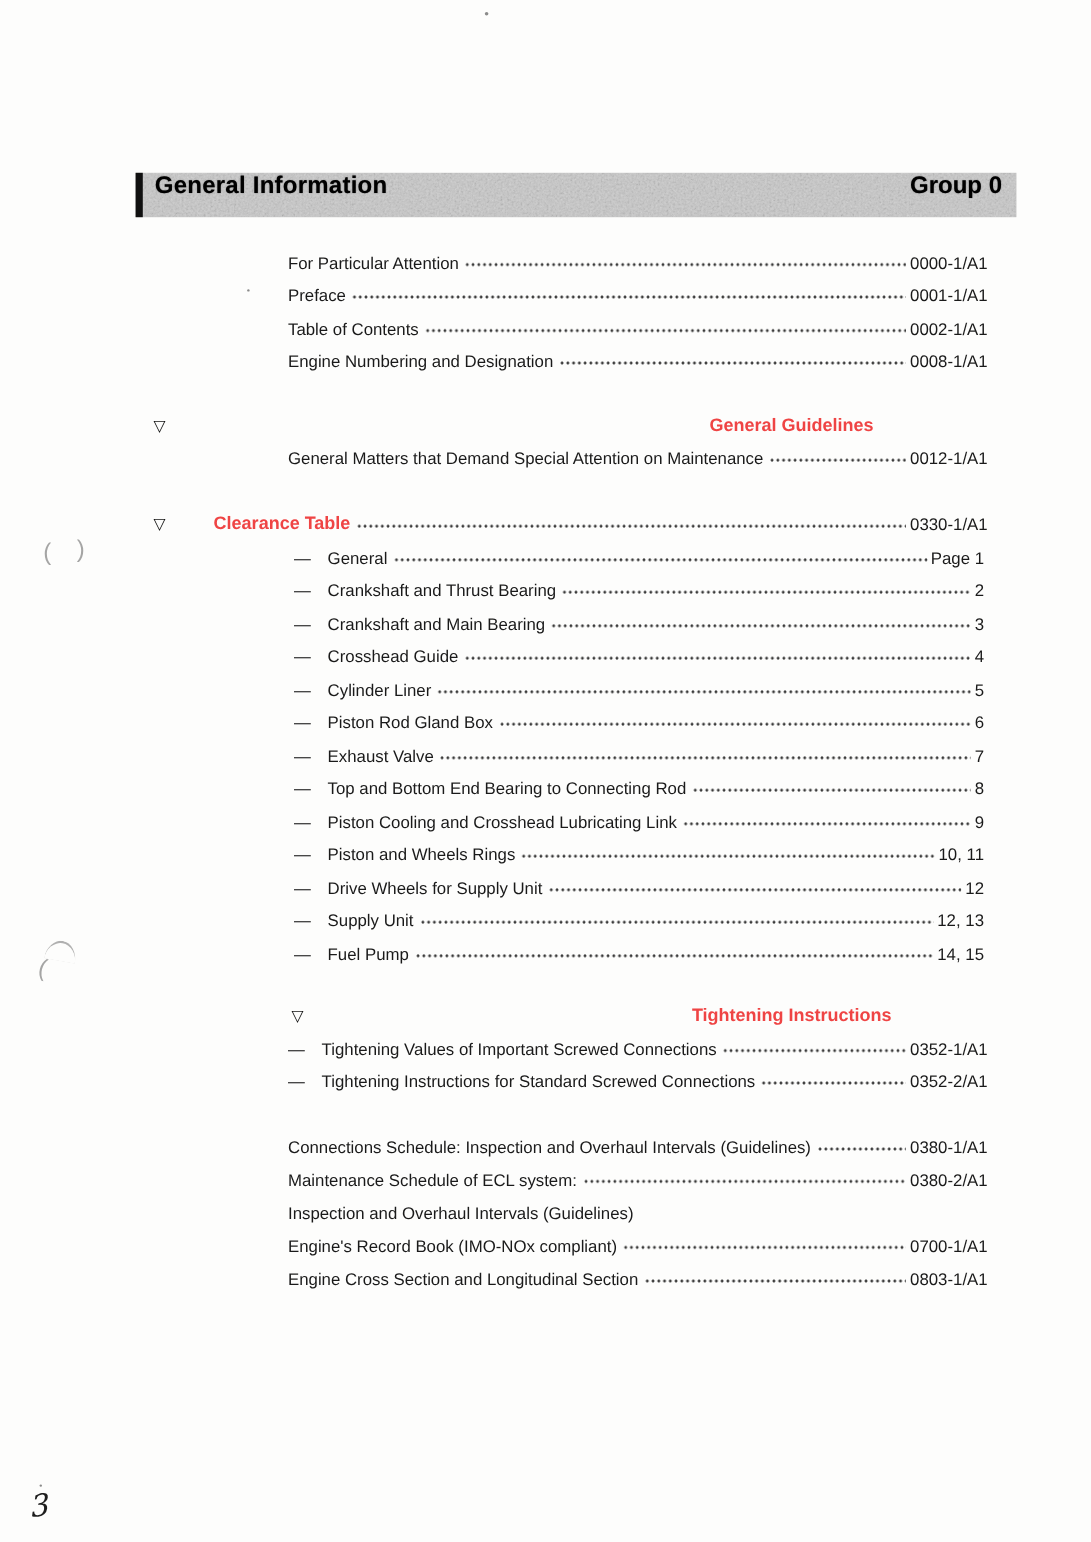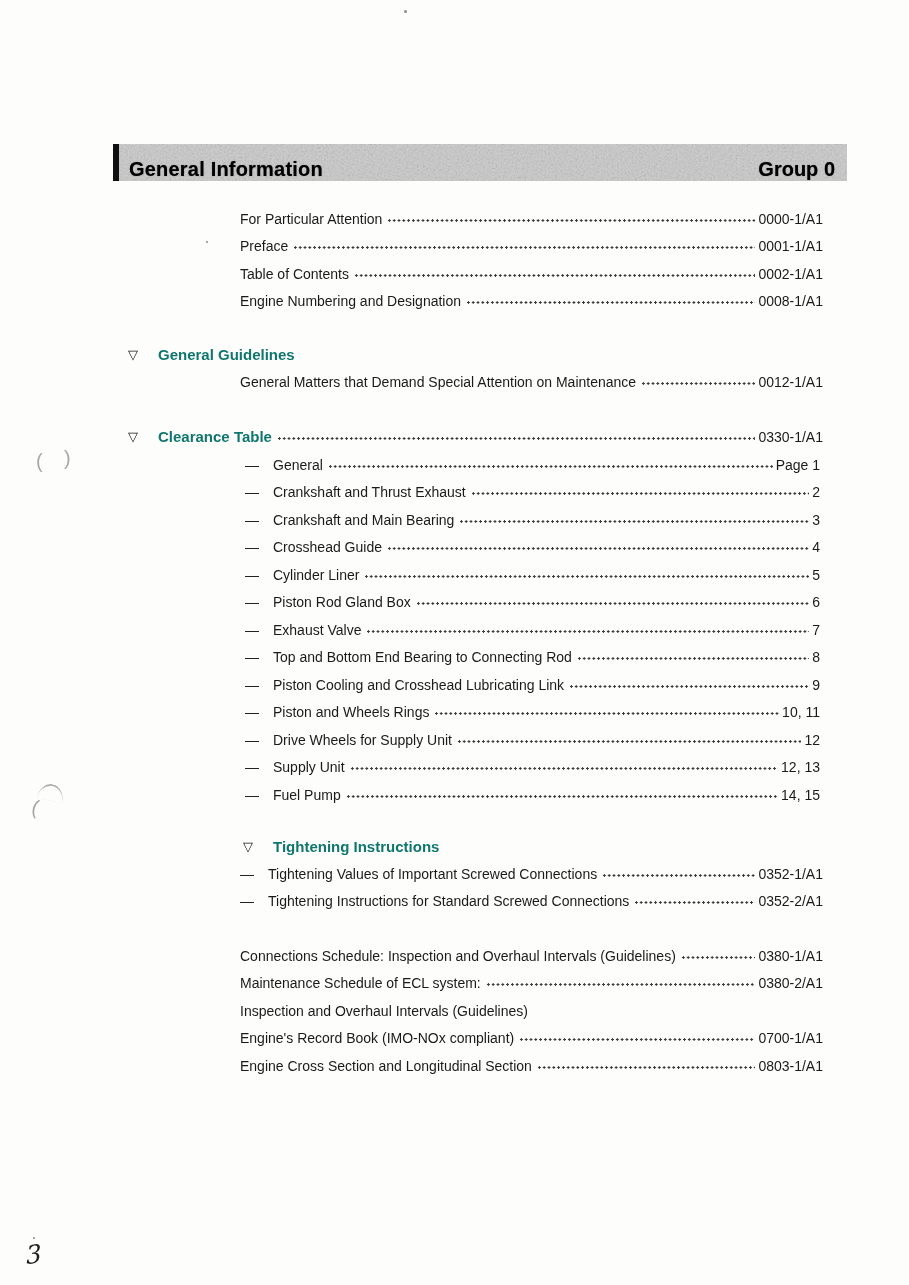--- a/index.html
+++ b/index.html
@@ -7,42 +7,42 @@
     width:909px;height:1285px;position:relative;overflow:hidden;
     background:#fdfdfc;
     font-family:"Liberation Sans",sans-serif;color:#1a1a1a;
   }
   .page{position:absolute;inset:0;}
 
   
   .header-bar{
     position:absolute;left:113px;top:144px;width:734px;height:37px;
     background:#c7c7c7;border-left:6px solid #101010;
-    display:flex;align-items:flex-end;justify-content:space-between;
+    display:flex;align-items:flex-start;justify-content:space-between;
     box-sizing:border-box;padding:0 12px 0 10px;overflow:hidden;
   }
   .header-bar svg.noise{position:absolute;inset:0;width:100%;height:100%;}
   .hb-text{position:relative;z-index:1;font-weight:bold;color:#000;
     text-shadow:0 0 1px rgba(0,0,0,.55);}
   .hb-left{font-size:20px;letter-spacing:.2px;}
   .hb-right{font-size:20px;}
 
   
   .block{position:absolute;}
-  .row{display:flex;align-items:center;height:27.5px;font-size:14px;white-space:nowrap;}
+  .row{display:flex;align-items:center;height:27.5px;font-size:14px;white-space:nowrap;justify-content:space-between;}
   .lbl{white-space:nowrap;}
   .ref{white-space:nowrap;}
   .dash{flex:0 0 28px;color:#222;}
   .leader{
     flex:1;height:3px;margin:3px 3px 0 5px;min-width:8px;
     background-image:radial-gradient(circle,#3a3a3a 1px,rgba(0,0,0,0) 1.4px);
     background-size:4.8px 3px;background-repeat:repeat-x;background-position:0 50%;
   }
   .marker{flex:0 0 30px;font-size:13px;color:#111;}
-  .sec-title{font-weight:bold;font-size:15px;color:#0f766e;white-space:nowrap;}
+  .sec-title{font-weight:bold;font-size:15px;color:#ef4444;white-space:nowrap;margin-left:20px;}
 
   #block-intro{left:240px;top:205px;width:583px;}
   #sec-gg-heading{left:128px;top:341px;width:600px;}
   #sec-gg-items{left:240px;top:368px;width:583px;}
   #sec-ct-heading{left:128px;top:423px;width:695px;}
   #sec-ct-items{left:245px;top:451px;width:575px;}
   #sec-ti-heading{left:243px;top:833px;width:500px;}
   #sec-ti-items{left:240px;top:860px;width:583px;}
   #block-misc{left:240px;top:942px;width:583px;}
 
@@ -121,21 +121,21 @@
   </div>
   <div class="block" id="sec-ct-items">
     <div class="row">
       <span class="dash">—</span>
       <span class="lbl">General</span>
       <span class="leader"></span>
       <span class="ref">Page 1</span>
     </div>
     <div class="row">
       <span class="dash">—</span>
-      <span class="lbl">Crankshaft and Thrust Exhaust</span>
+      <span class="lbl">Crankshaft and Thrust Bearing</span>
       <span class="leader"></span>
       <span class="ref">2</span>
     </div>
     <div class="row">
       <span class="dash">—</span>
       <span class="lbl">Crankshaft and Main Bearing</span>
       <span class="leader"></span>
       <span class="ref">3</span>
     </div>
     <div class="row">

